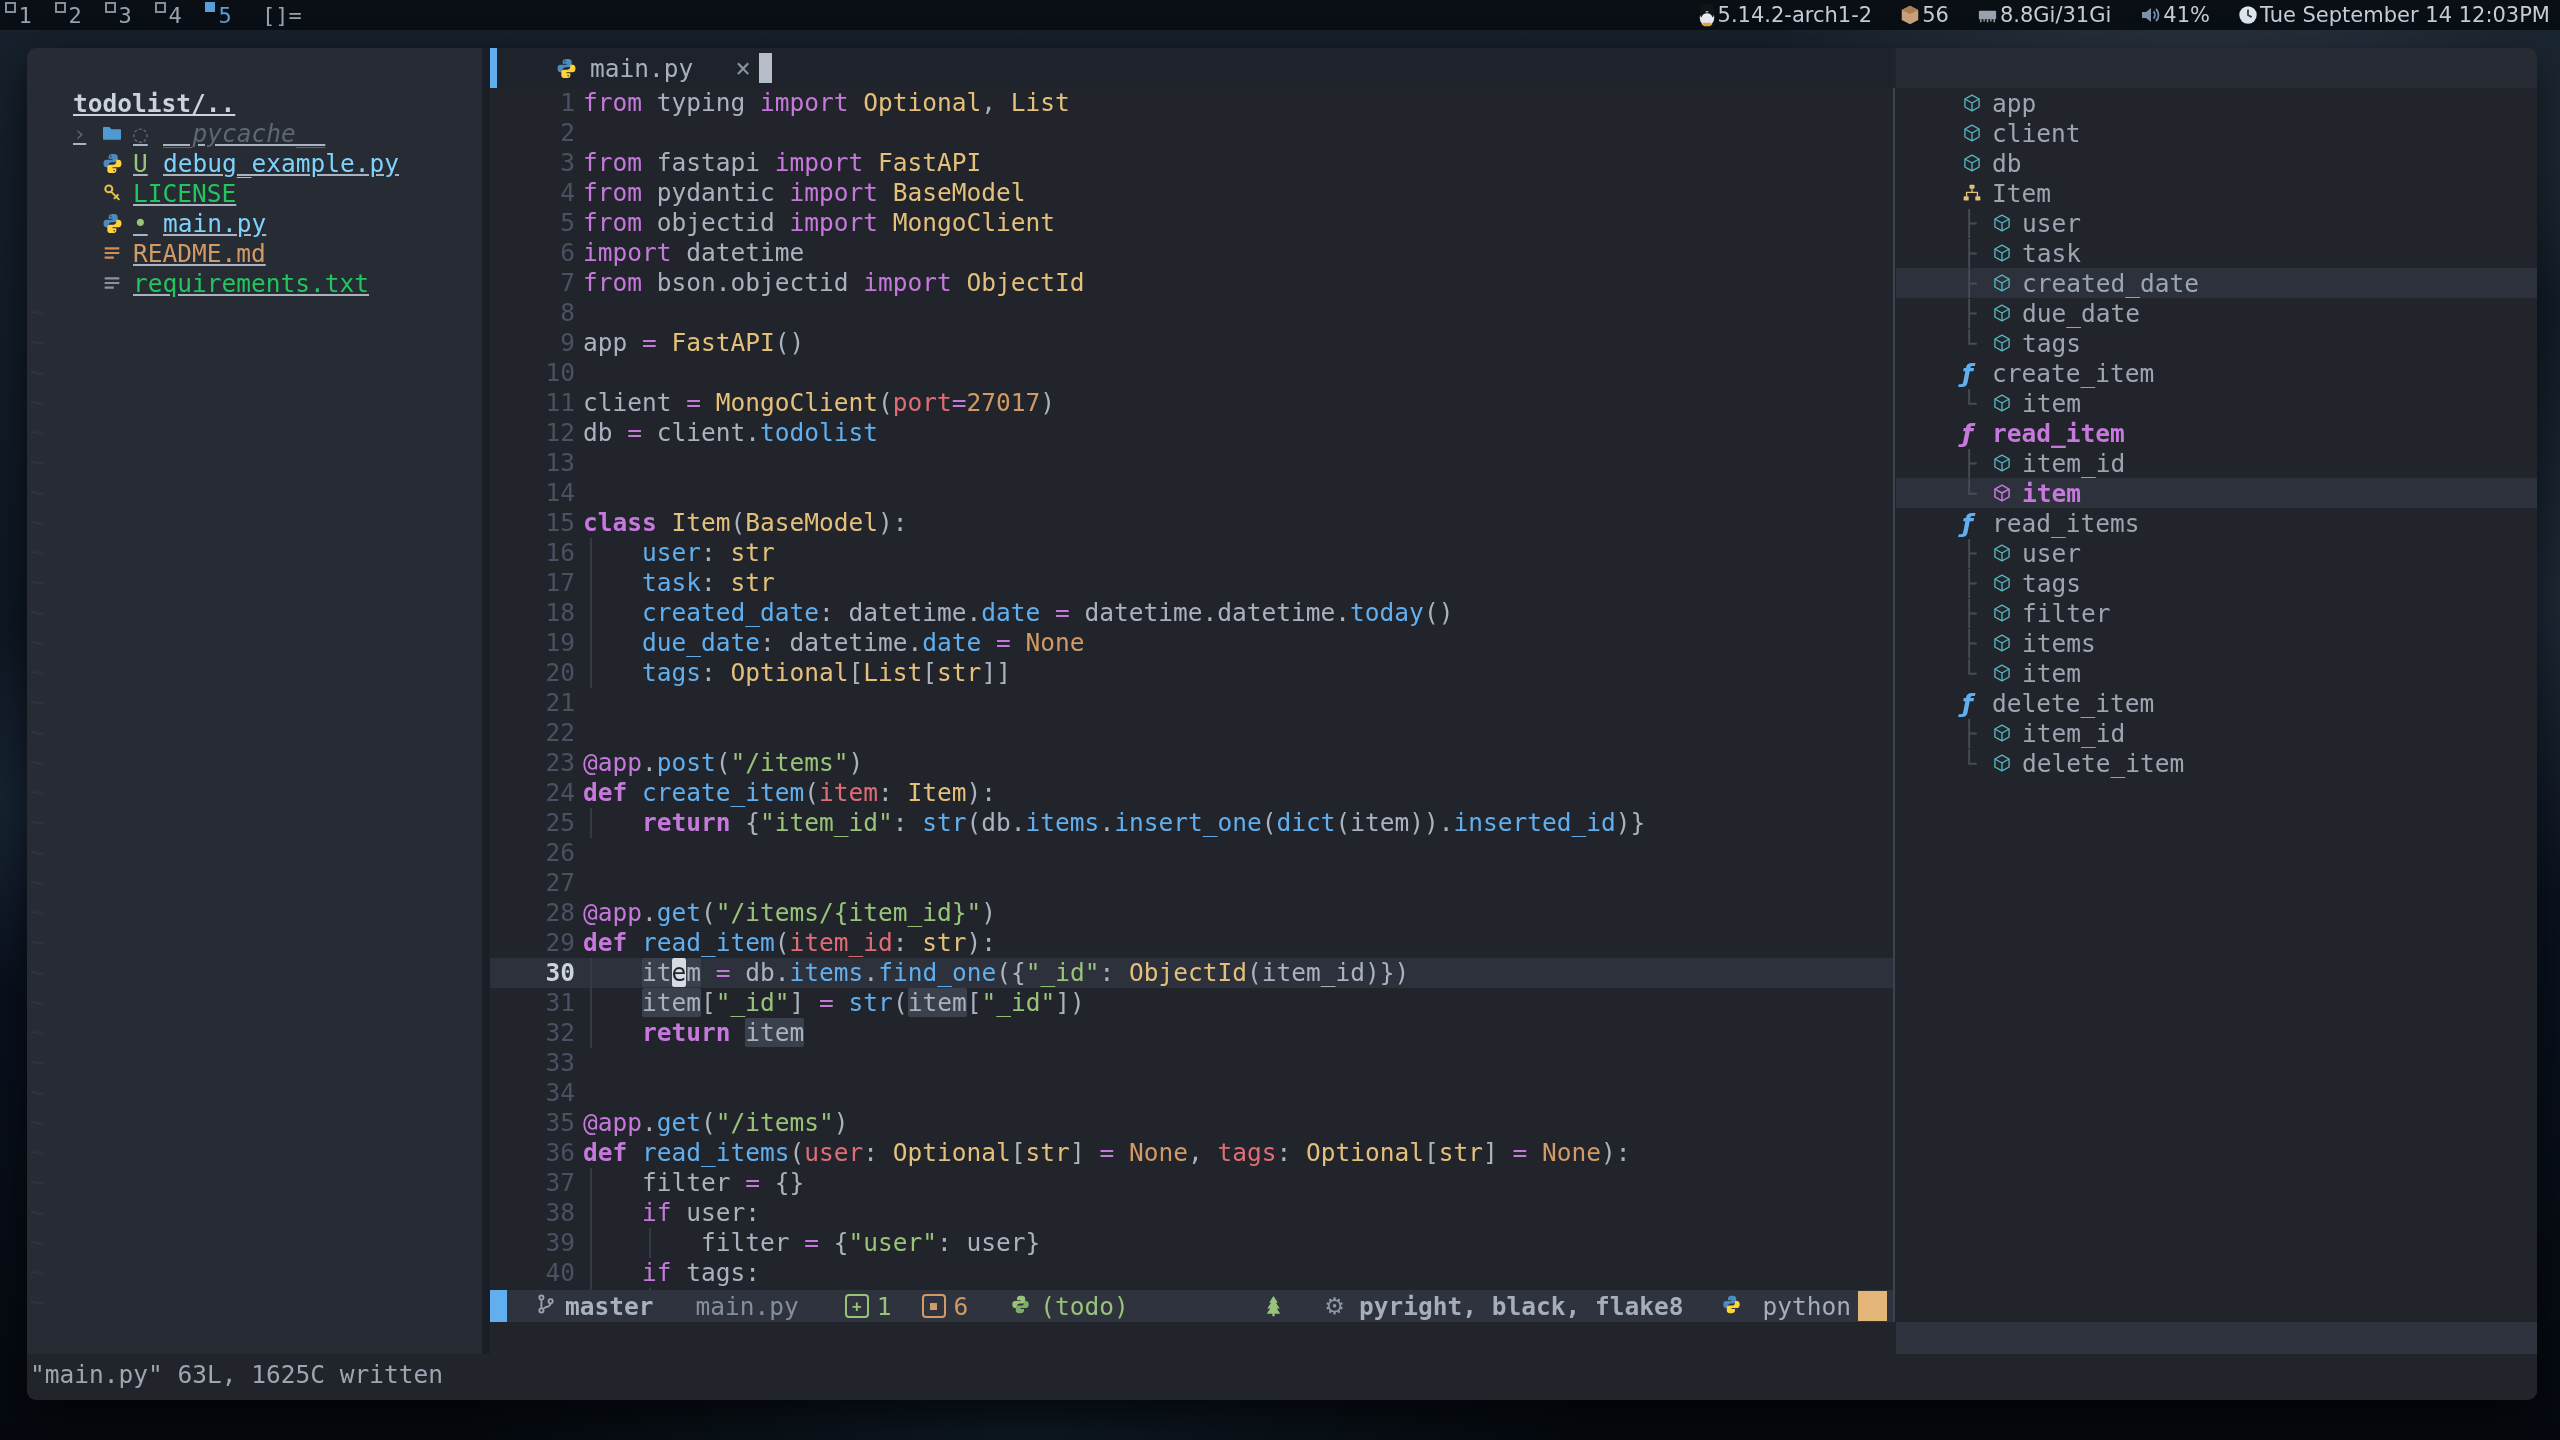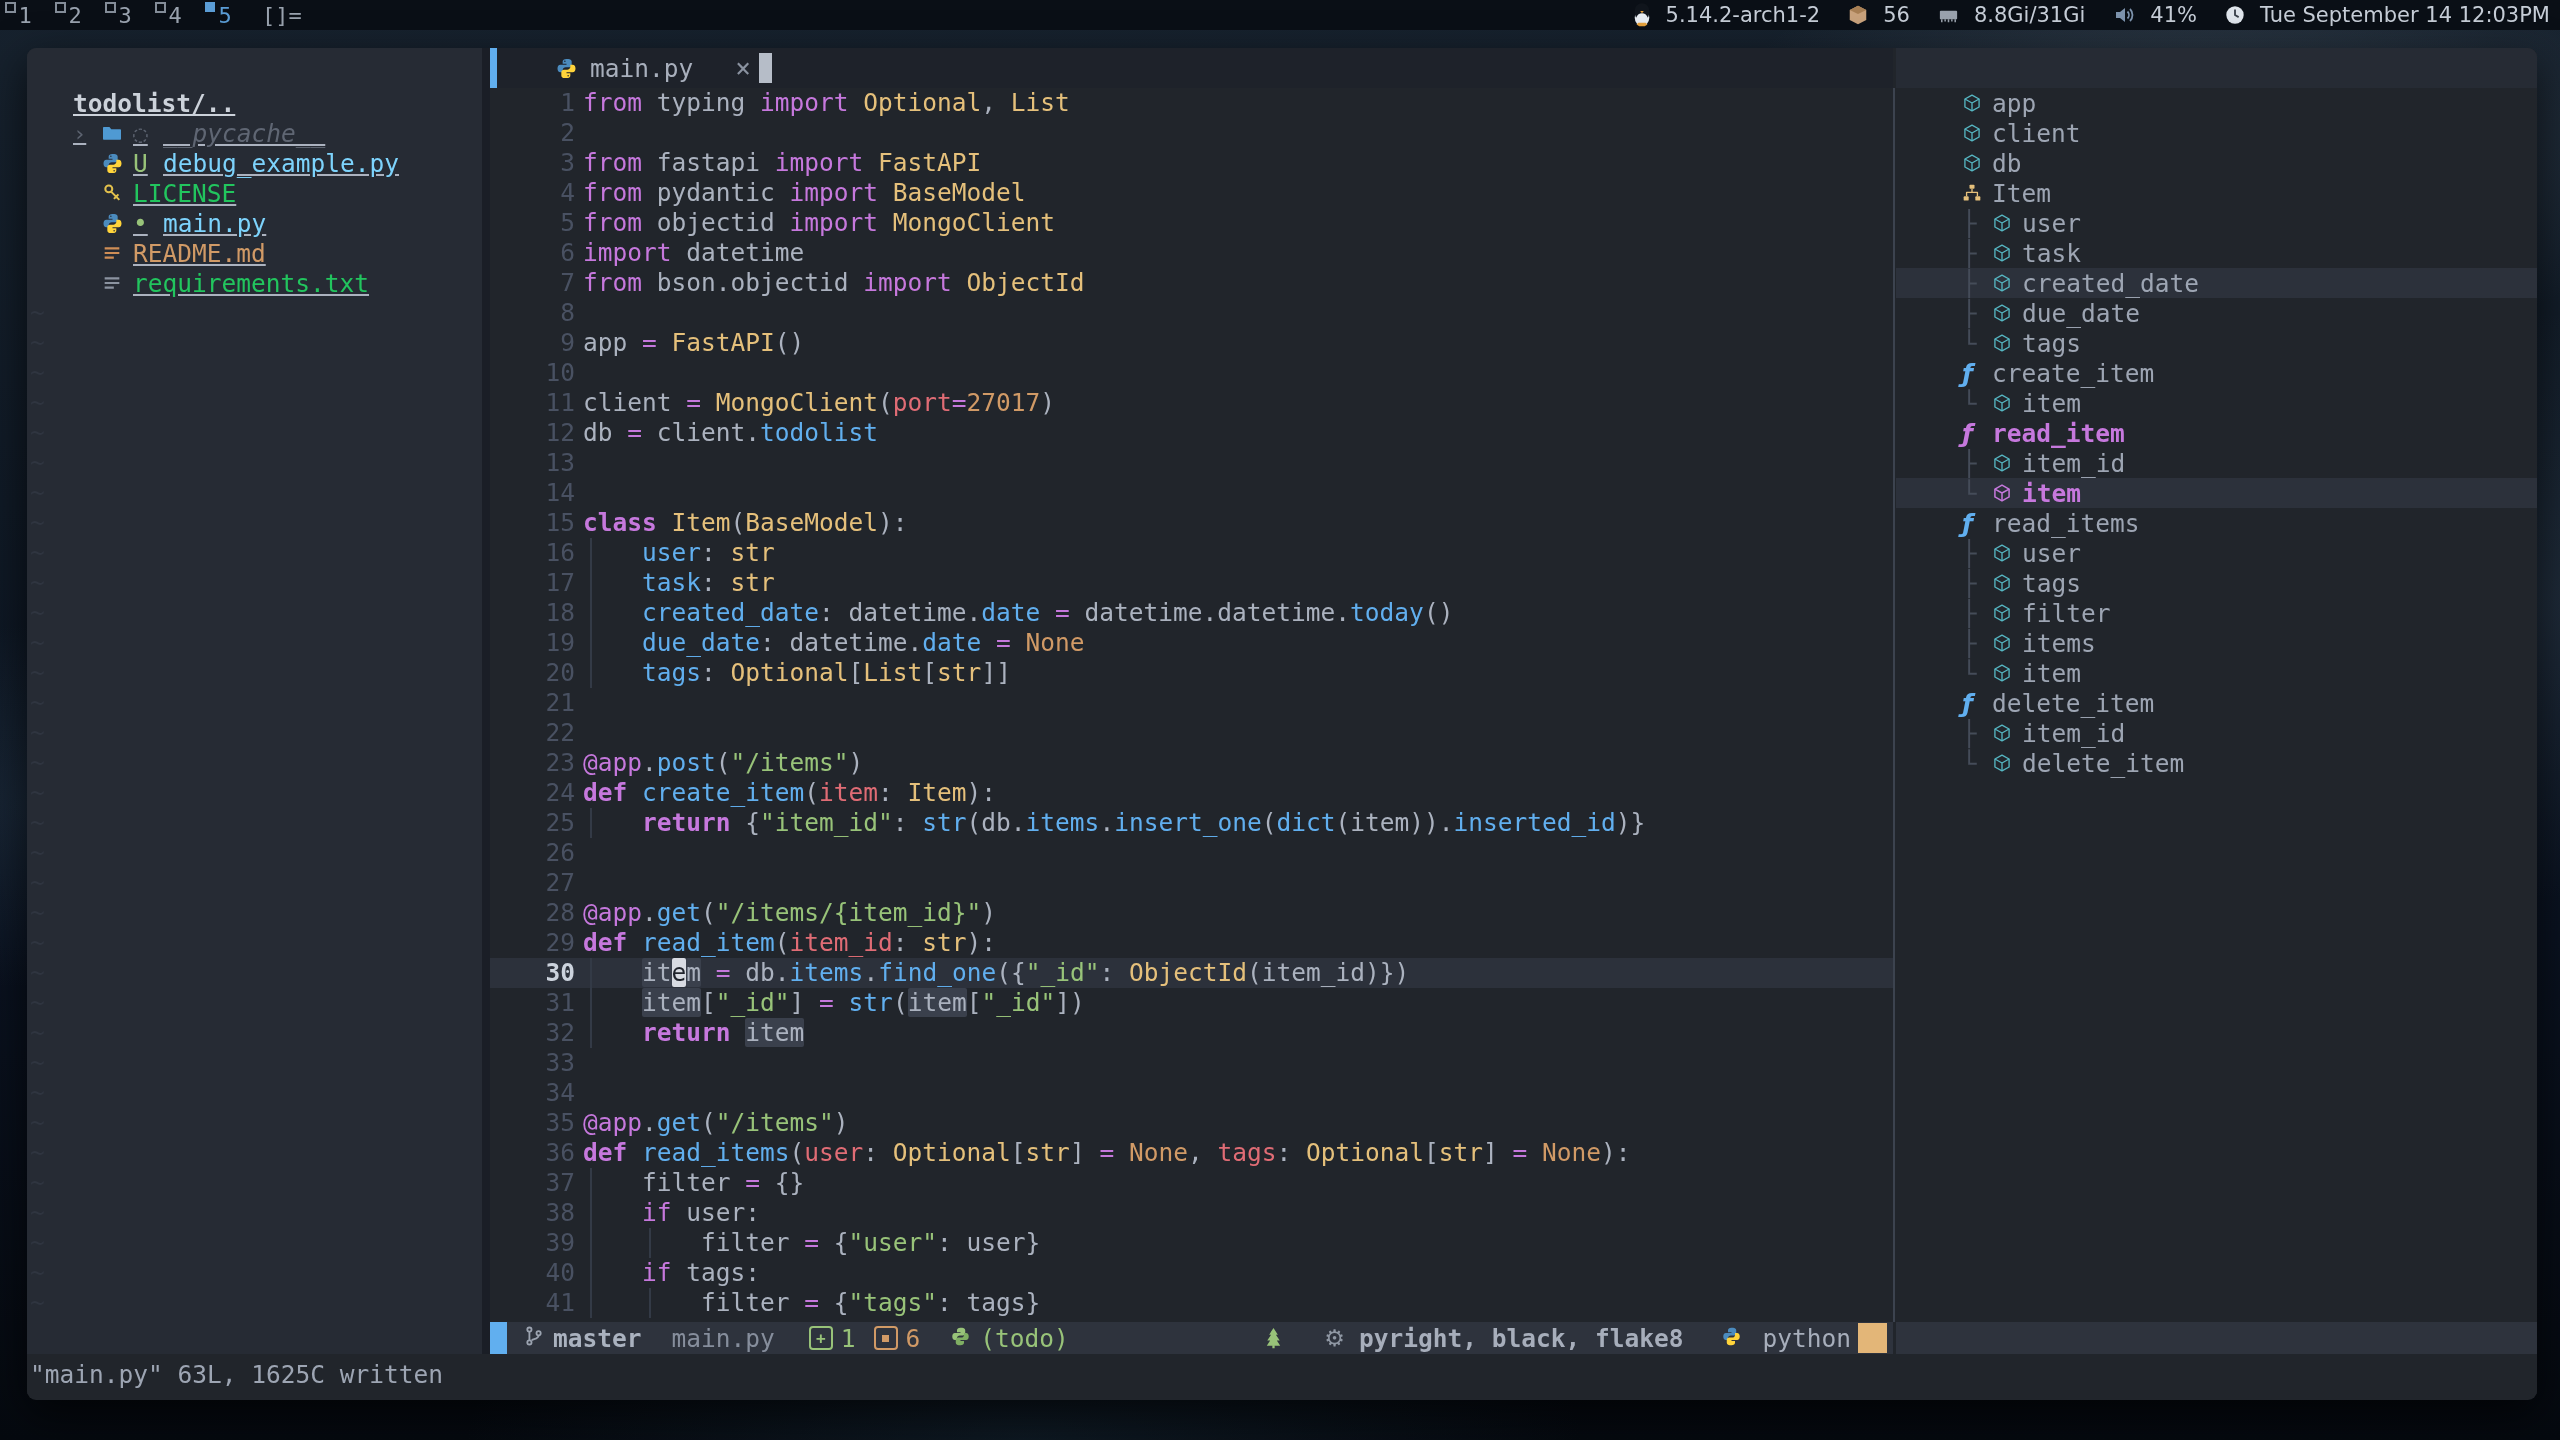--- a/index.html
+++ b/index.html
@@ -15,21 +15,21 @@
   #topbar{position:absolute;left:0;top:0;width:2560px;height:30px;background:#0a0f16;
     display:flex;align-items:center;color:#c6cdd7;font-size:21px;}
   #ws-wrap{display:flex;height:30px;}
   .ws{position:relative;width:50px;height:30px;display:flex;align-items:center;justify-content:center;
     color:#9aa3af;font-family:"DejaVu Sans Mono",monospace;font-size:22px;cursor:default;}
   .ws .sq{position:absolute;left:5px;top:2px;width:7px;height:7px;border:2px solid #848d99;background:transparent;}
   .ws.active{color:#5b9dd6;}
   .ws.active .sq{width:10px;height:10px;border:none;background:#5b9dd6;}
   #layout-symbol{margin-left:12px;color:#9aa3af;font-family:"DejaVu Sans Mono",monospace;font-size:22px;}
   #topbar-right{margin-left:auto;display:flex;align-items:center;gap:27px;padding-right:10px;}
-  .tb-item{display:flex;align-items:center;gap:14px;}
+  .tb-item{display:flex;align-items:center;gap:1px;}
   .tb-item svg{display:block;}
 
   
   #terminal{position:absolute;left:27px;top:48px;width:2510px;height:1352px;background:#21252b;
     border-radius:9px;box-shadow:0 14px 44px rgba(0,0,0,.65);overflow:hidden;
     font-family:"DejaVu Sans Mono",monospace;font-size:24.5px;color:#abb2bf;}
 
   
   #filetree{position:absolute;left:0;top:0;width:455px;height:1306px;background:#262b34;padding-top:40px;box-sizing:border-box;}
   .ft-row{height:30px;display:flex;align-items:center;padding-left:46px;white-space:pre;text-decoration:underline;}
@@ -78,21 +78,21 @@
   .o-row{height:30px;display:flex;align-items:center;padding-left:66px;white-space:pre;color:#9da5b3;}
   .o-row.hl{background:#2c313b;}
   .o-conn{width:30px;color:#454c59;}
   .o-icon{width:30px;display:flex;align-items:center;}
   .o-label{color:#9da5b3;}
   .o-row.active .o-label{color:#c678dd;font-weight:bold;}
   .fico{font-family:"DejaVu Sans",sans-serif;font-style:italic;font-weight:bold;color:#61afef;font-size:25px;line-height:25px;}
   .o-row.active .fico{color:#c678dd;}
 
   
-  #statusline{position:absolute;left:463px;top:1274px;width:1403px;height:32px;background:#2e333d;display:flex;}
+  #statusline{position:absolute;left:463px;top:1242px;width:1403px;height:32px;background:#2e333d;display:flex;gap:12px;}
   #sl-accent{width:17px;height:32px;background:#61afef;flex:0 0 auto;}
   .sl-seg{display:flex;align-items:center;}
   #sl-branch{margin-left:16px;gap:8px;}
   #sl-branch .lbl{font-weight:bold;color:#aab2bf;}
   #sl-file{margin-left:30px;color:#868e9c;}
   .sb-box{display:inline-flex;align-items:center;justify-content:center;width:20px;height:20px;border:2px solid #98c379;border-radius:4px;color:#98c379;font-size:16px;font-weight:bold;margin-right:8px;}
   .sb-box.orange{border-color:#d19a66;color:#d19a66;}
   .sb-box.orange::after{content:"";width:7px;height:7px;background:#d19a66;}
   #sl-added{margin-left:34px;color:#98c379;}
   #sl-changed{margin-left:18px;color:#d19a66;}

